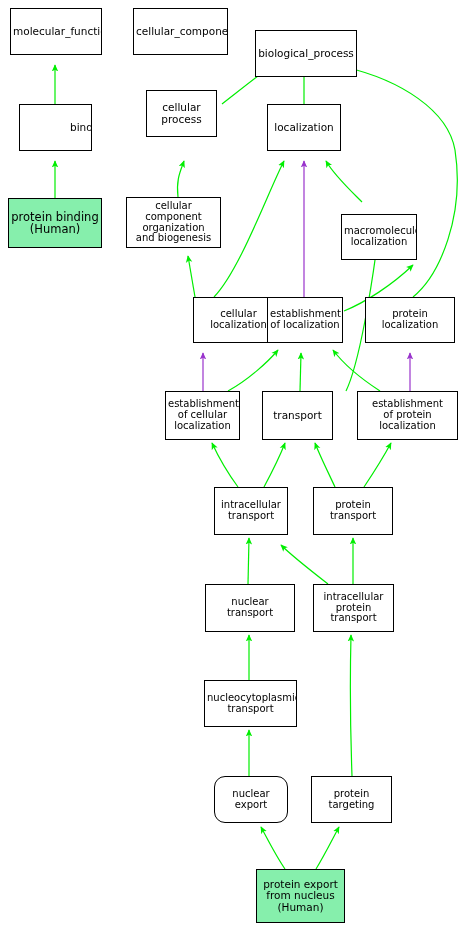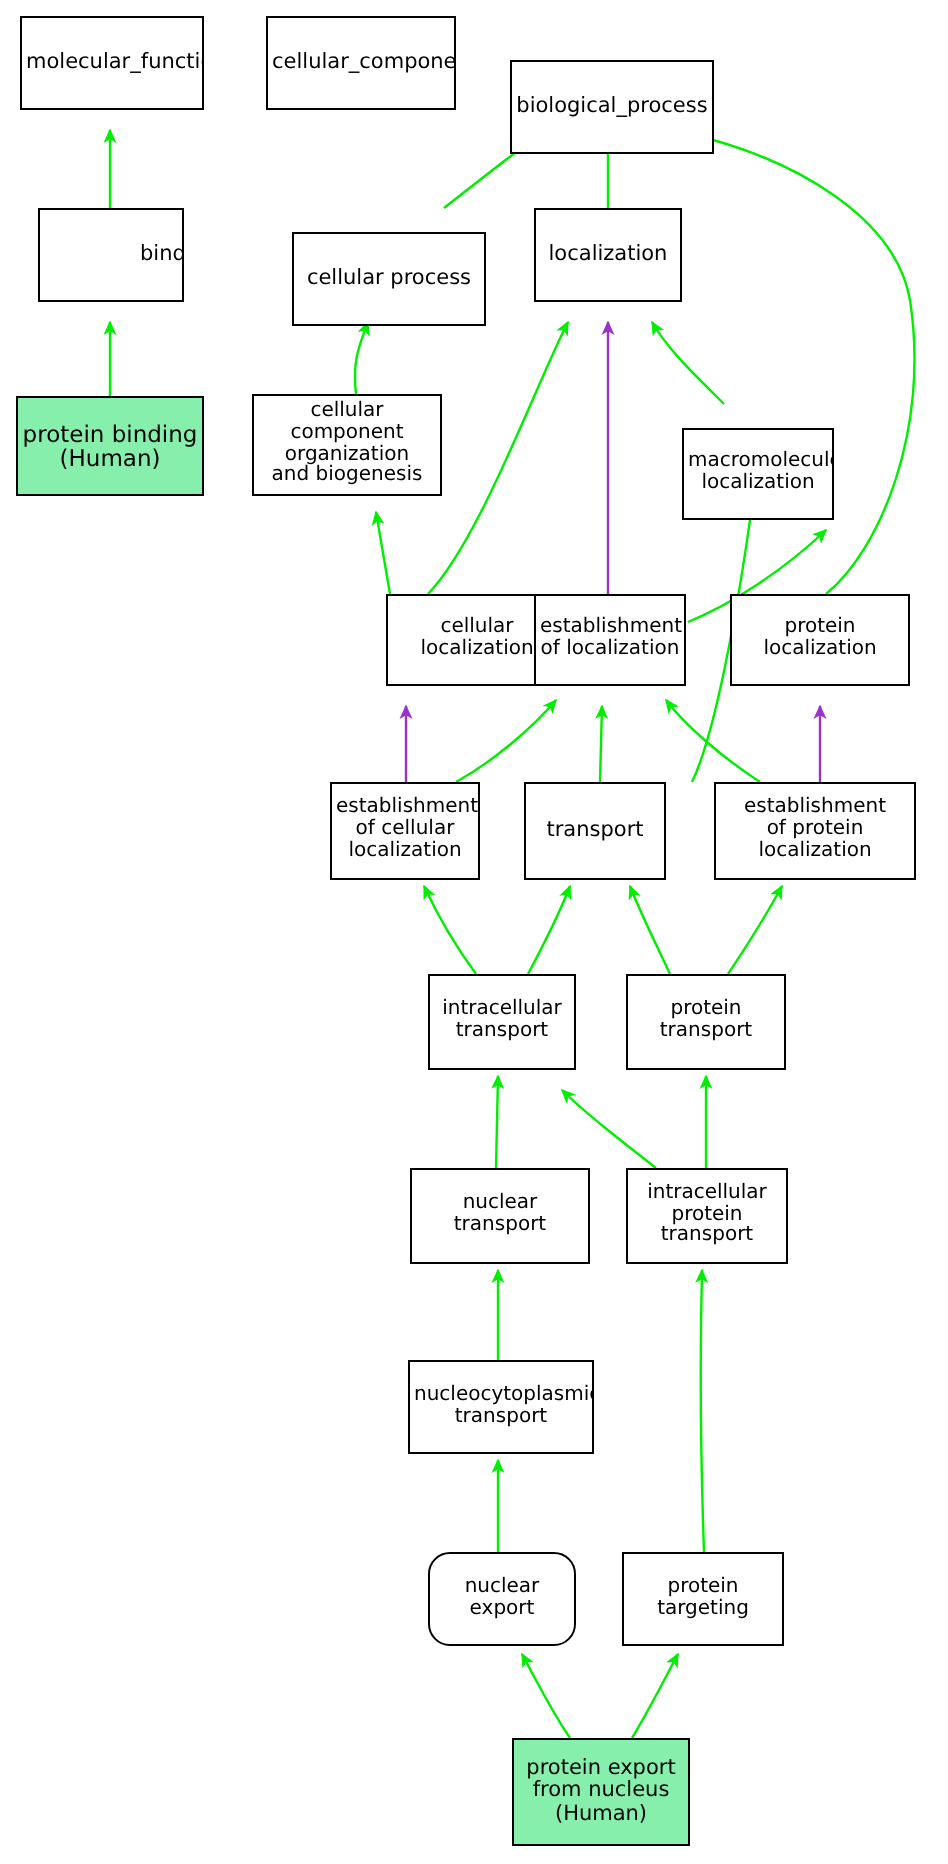--- a/index.html
+++ b/index.html
@@ -103,21 +103,21 @@
       </div>
       <div class="go-node sz-11" style="left: 133px; top: 8px; width: 95px; height: 47px;">
         <span class="node-label">cellular_component</span>
       </div>
       <div class="go-node sz-11" style="left: 255px; top: 8px; width: 102px; height: 47px; margin-top: 22px;">
         <span class="node-label">biological_process</span>
       </div>
       <div class="go-node sz-11" style="left: 19px; top: 104px; width: 73px; height: 47px; padding-left: 48px;">
         <span class="node-label">binding</span>
       </div>
-      <div class="go-node sz-11" style="left: 146px; top: 116px; width: 97px; height: 47px;">
+      <div class="go-node sz-11" style="left: 146px; top: 90px; width: 71px; height: 47px;">
         <span class="node-label">cellular process</span>
       </div>
       <div class="go-node sz-11" style="left: 267px; top: 104px; width: 74px; height: 47px;">
         <span class="node-label">localization</span>
       </div>
       <div class="go-node sz-12 highlight" style="left: 8px; top: 198px; width: 94px; height: 50px;">
         <span class="node-label">protein binding
 (Human)</span>
       </div>
       <div class="go-node sz-10" style="left: 126px; top: 197px; width: 95px; height: 51px;">

